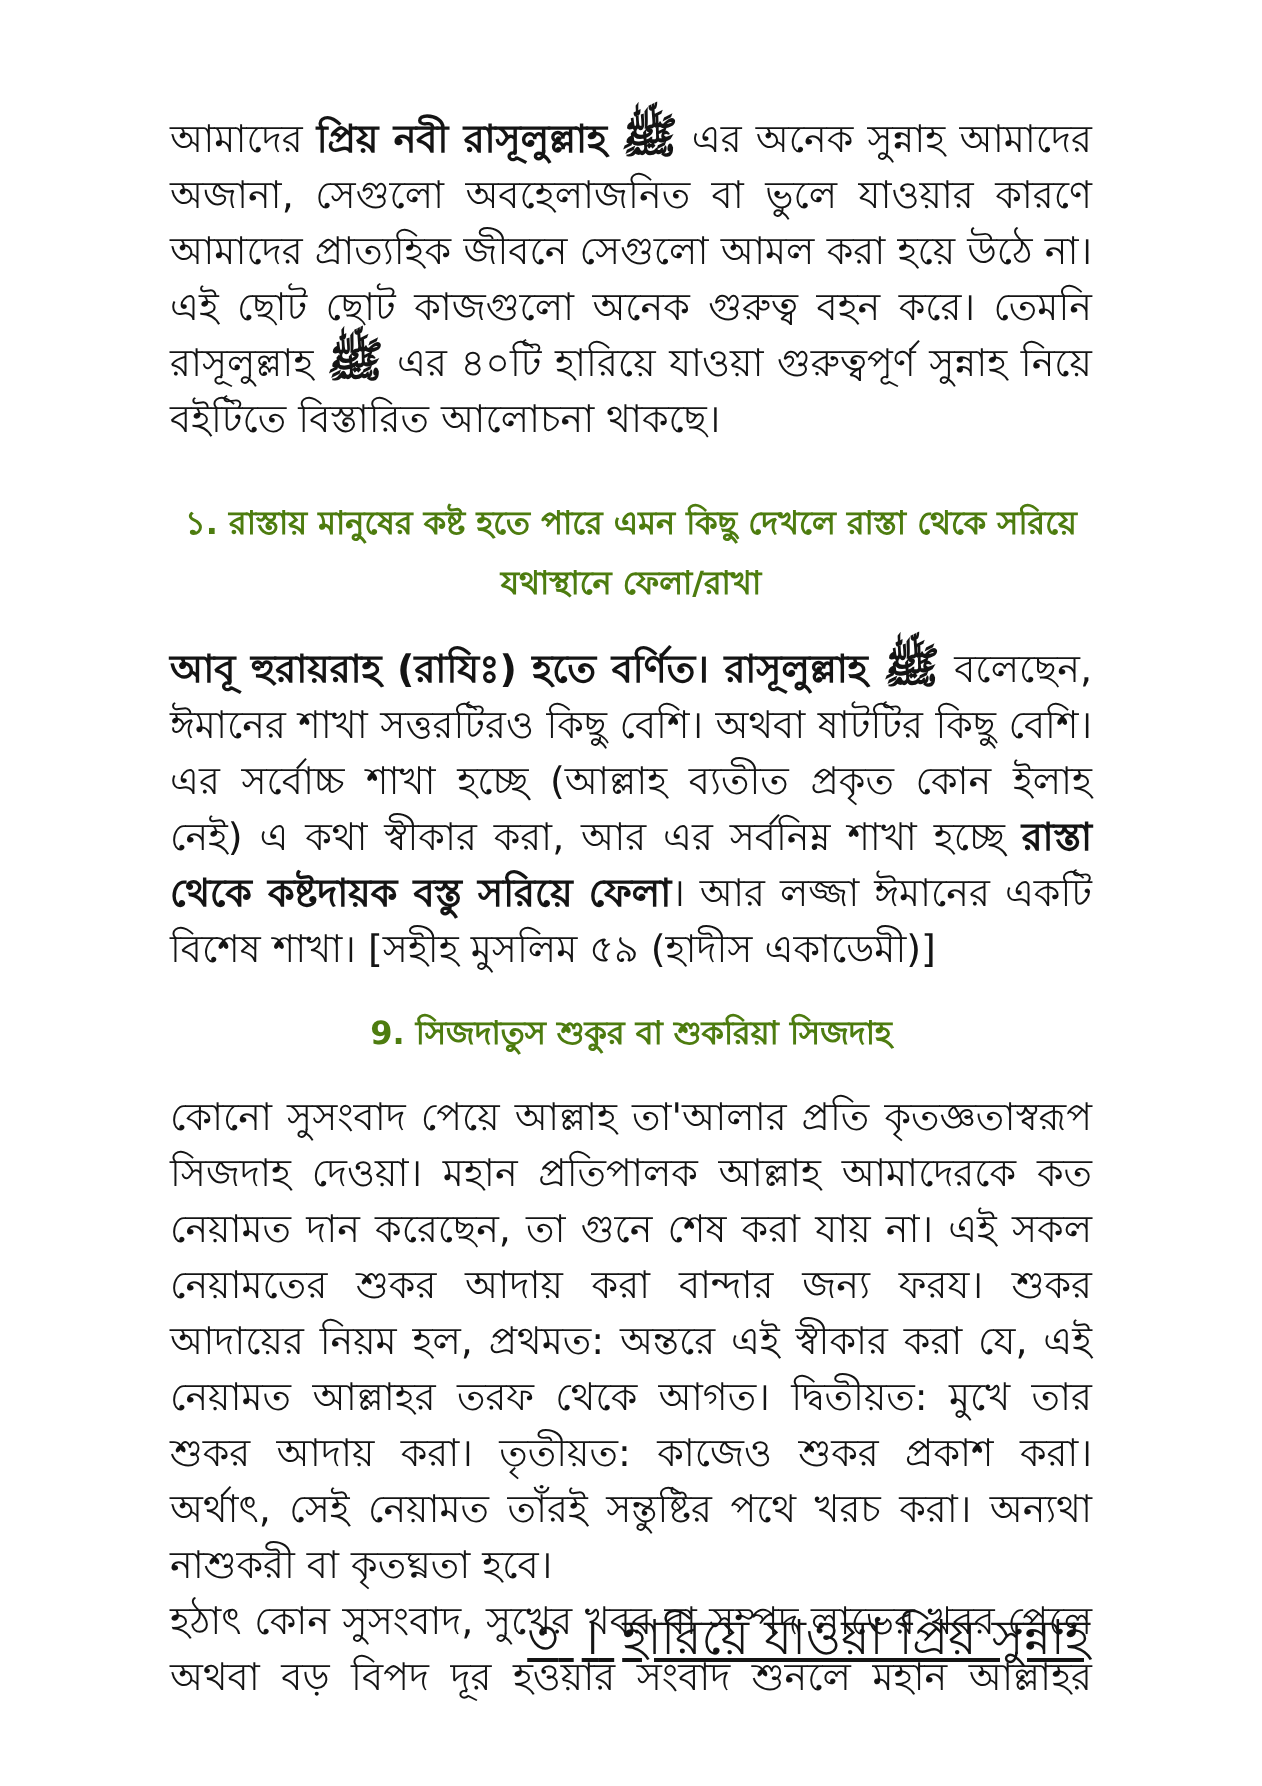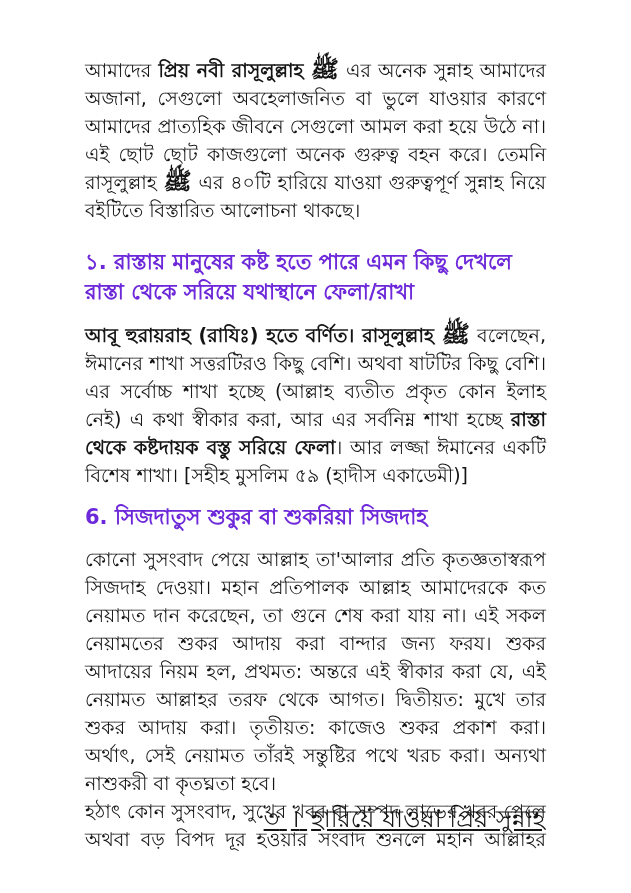--- a/index.html
+++ b/index.html
@@ -22,26 +22,26 @@
     margin: 0;
     font-size: 19px;
     line-height: 28px;
     text-align: justify;
     color: #141414;
   }
   .gap-after { margin-bottom: 0; }
   .b { font-weight: bold; }
   .saw { font-size: 123%; line-height: 0; font-weight: bold; }
   h2.sec {
-    font-size: 21px;
+    font-size: 16px;
     line-height: 30px;
     font-weight: bold;
     margin: 0;
-    color: #6d28d9;
-    text-align: left;
+    color: #4d7c0f;
+    text-align: center;
   }
   h2.sec1 { margin: 23px 0 9px 0; }
   h2.sec2 { margin: 13px 0 13px 0; }
   p.p2 { margin-top: 14px; }
   
   .watermark {
     position: absolute;
     left: 196px;
     top: 402px;
     z-index: 2;
@@ -94,21 +94,21 @@
 <div class="page">
 
   <div class="content">
 
     <p class="body gap-after"><span>আমাদের </span><span class="b">প্রিয় নবী রাসূলুল্লাহ</span><span> </span><span class="saw">ﷺ</span><span> এর অনেক সুন্নাহ আমাদের অজানা, সেগুলো অবহেলাজনিত বা ভুলে যাওয়ার কারণে আমাদের প্রাত্যহিক জীবনে সেগুলো আমল করা হয়ে উঠে না। এই ছোট ছোট কাজগুলো অনেক গুরুত্ব বহন করে। তেমনি রাসূলুল্লাহ </span><span class="saw">ﷺ</span><span> এর ৪০টি হারিয়ে যাওয়া গুরুত্বপূর্ণ সুন্নাহ নিয়ে বইটিতে বিস্তারিত আলোচনা থাকছে।</span></p>
 
     <h2 class="sec sec1">১. রাস্তায় মানুষের কষ্ট হতে পারে এমন কিছু দেখলে রাস্তা থেকে সরিয়ে যথাস্থানে ফেলা/রাখা</h2>
 
     <p class="body p2"><span class="b">আবূ হুরায়রাহ (রাযিঃ) হতে বর্ণিত। রাসূলুল্লাহ </span><span class="saw">ﷺ</span><span> বলেছেন, ঈমানের শাখা সত্তরটিরও কিছু বেশি। অথবা ষাটটির কিছু বেশি। এর সর্বোচ্চ শাখা হচ্ছে (আল্লাহ ব্যতীত প্রকৃত কোন ইলাহ নেই) এ কথা স্বীকার করা, আর এর সর্বনিম্ন শাখা হচ্ছে </span><span class="b">রাস্তা থেকে কষ্টদায়ক বস্তু সরিয়ে ফেলা</span><span>। আর লজ্জা ঈমানের একটি বিশেষ শাখা। [সহীহ মুসলিম ৫৯ (হাদীস একাডেমী)]</span></p>
 
-    <h2 class="sec sec2">6. সিজদাতুস শুকুর বা শুকরিয়া সিজদাহ</h2>
+    <h2 class="sec sec2">9. সিজদাতুস শুকুর বা শুকরিয়া সিজদাহ</h2>
 
     <p class="body"><span>কোনো সুসংবাদ পেয়ে আল্লাহ তা'আলার প্রতি কৃতজ্ঞতাস্বরূপ সিজদাহ দেওয়া। মহান প্রতিপালক আল্লাহ আমাদেরকে কত নেয়ামত দান করেছেন, তা গুনে শেষ করা যায় না। এই সকল নেয়ামতের শুকর আদায় করা বান্দার জন্য ফরয। শুকর আদায়ের নিয়ম হল, প্রথমত: অন্তরে এই স্বীকার করা যে, এই নেয়ামত আল্লাহর তরফ থেকে আগত। দ্বিতীয়ত: মুখে তার শুকর আদায় করা। তৃতীয়ত: কাজেও শুকর প্রকাশ করা। অর্থাৎ, সেই নেয়ামত তাঁরই সন্তুষ্টির পথে খরচ করা। অন্যথা নাশুকরী বা কৃতঘ্নতা হবে।</span></p>
 
     <p class="body"><span>হঠাৎ কোন সুসংবাদ, সুখের খবর বা সম্পদ লাভের খবর পেলে অথবা বড় বিপদ দূর হওয়ার সংবাদ শুনলে মহান আল্লাহর দরবারে কৃতজ্ঞতা জ্ঞাপনের উদ্দেশ্যে শুকরানার (একটি) সিজদাহ মুস্তাহাব।</span></p>
 
   </div>
 
 
   <div class="footer">
     <span>৩</span>

